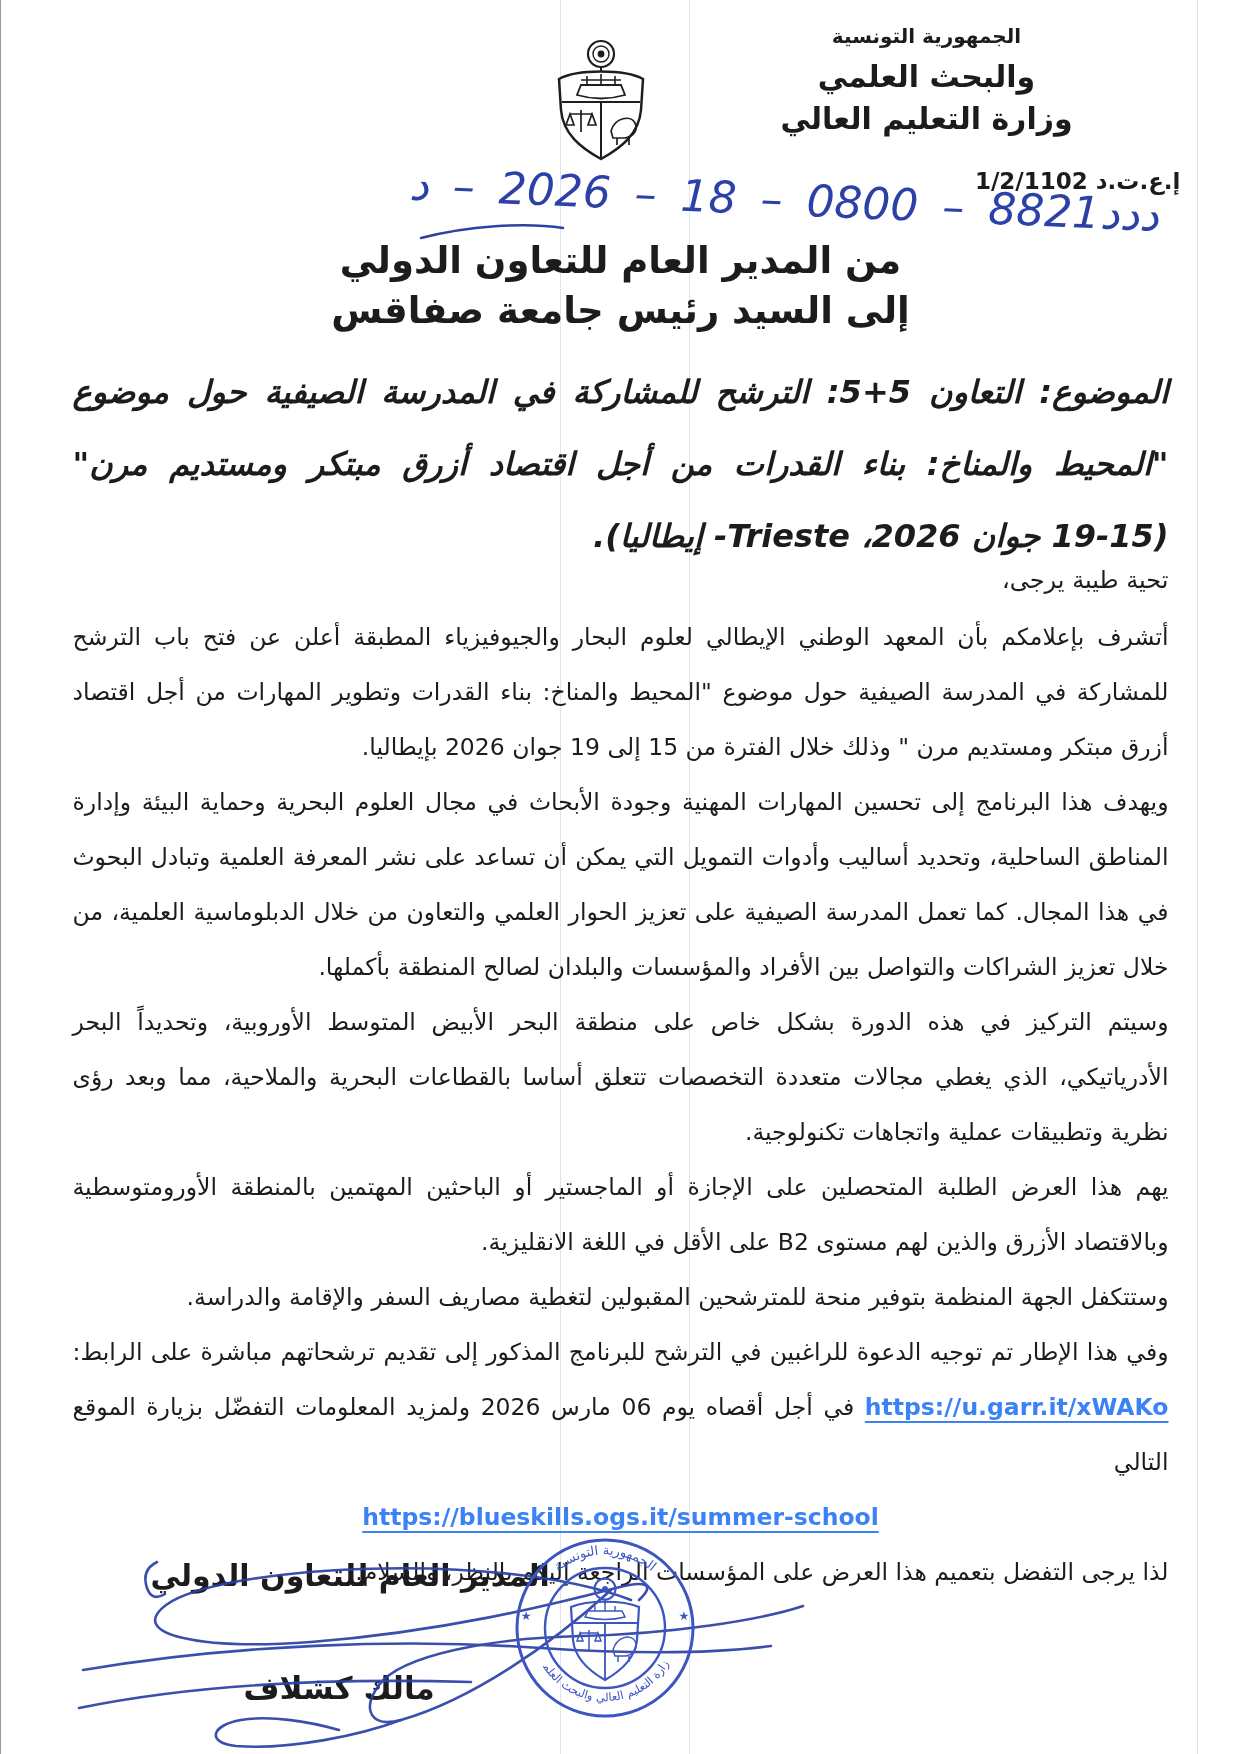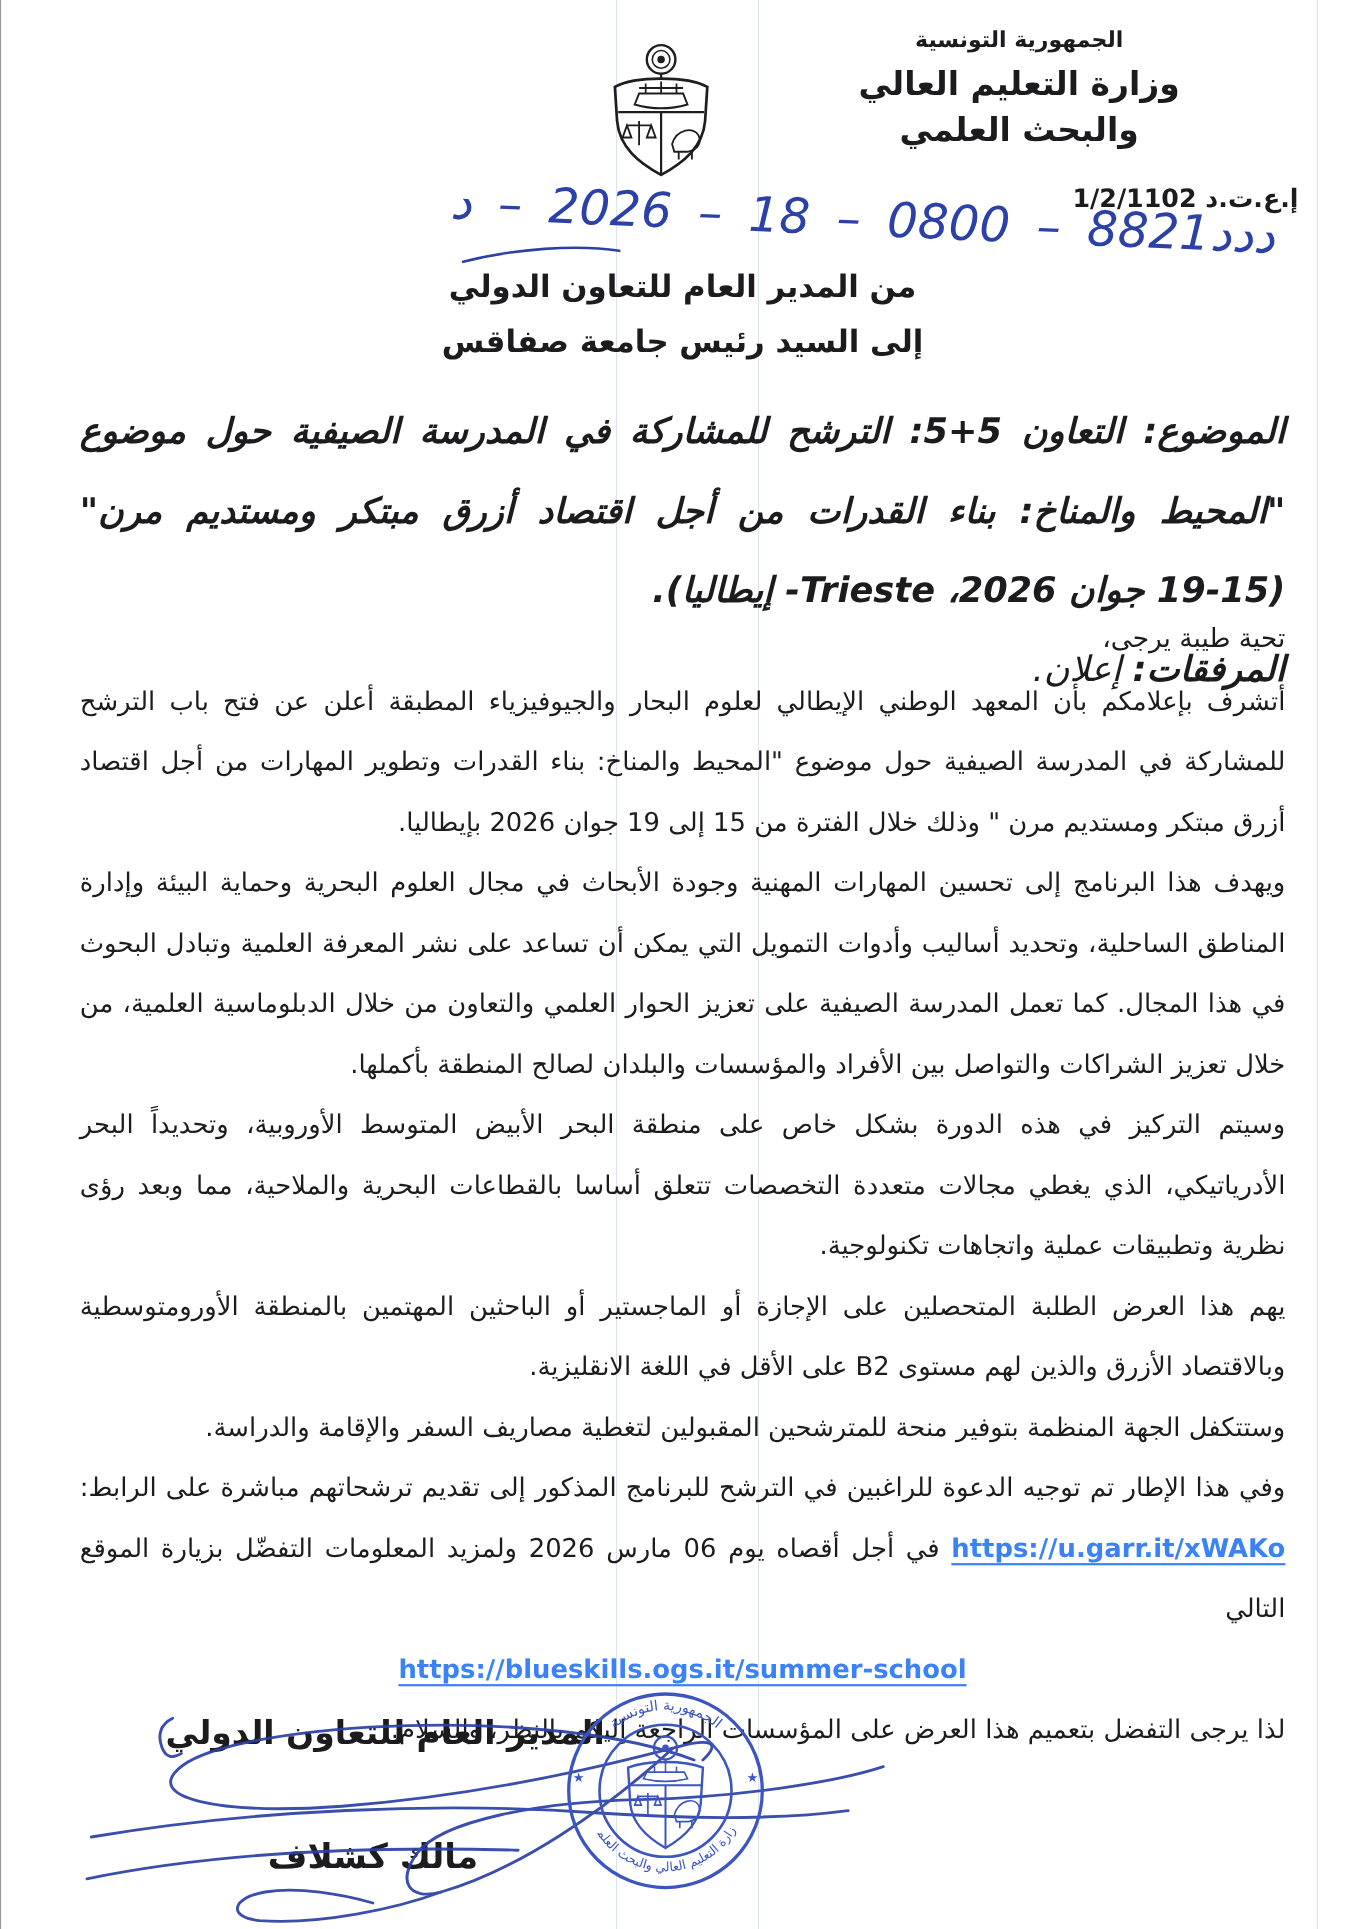--- a/index.html
+++ b/index.html
@@ -16,21 +16,21 @@
   .emblem{position:absolute;left:534px;top:38px;}
   .refnum{position:absolute;top:168px;right:60px;font-size:23px;font-weight:bold;direction:rtl;}
   .handwrite{
     position:absolute;top:176px;left:408px;width:840px;direction:ltr;
     color:#2c41a7;font-size:44px;font-style:italic;letter-spacing:5px;word-spacing:10px;
     transform:rotate(2.4deg);white-space:nowrap;
   }
   .pen-tail{position:absolute;left:416px;top:218px;}
   
   .addressing{position:absolute;top:236px;left:0;right:0;text-align:center;}
-  .addr-line{font-size:28px;font-weight:bold;line-height:50px;}
+  .addr-line{font-size:37px;font-weight:bold;line-height:50px;}
   
   .subject{position:absolute;top:356px;right:72px;left:72px;direction:rtl;
     font-size:32px;font-weight:bold;line-height:72px;text-align:justify;font-style:italic;}
   .subject p{margin:0;}
   .attach-val{font-weight:normal;}
   
   .greeting{position:absolute;top:566px;right:72px;font-size:24px;}
   .bodytext{position:absolute;top:610px;right:72px;left:72px;direction:rtl;
     font-size:23.5px;line-height:55px;text-align:justify;}
   .bodytext p{margin:0;}
@@ -47,22 +47,22 @@
 <body>
 
 <div id="page">
 
   <div class="fold" style="left:559px"></div>
   <div class="fold" style="left:688px"></div>
   <div class="fold" style="left:1196px"></div>
 
   <div class="hdr-right">
     <div class="country">الجمهورية التونسية</div>
+    <div class="ministry">والبحث العلمي</div>
     <div class="ministry">وزارة التعليم العالي</div>
-    <div class="ministry">والبحث العلمي</div>
   </div>
 
   <div class="emblem">
     <svg width="132" height="128" viewBox="0 0 132 128" fill="none" stroke="#1e1e20">
       <circle cx="66" cy="16" r="13" stroke-width="2.2"></circle>
       <circle cx="66" cy="16" r="8" stroke-width="1.4"></circle>
       <circle cx="66" cy="16" r="3.4" fill="#1e1e20" stroke="none"></circle>
       <path d="M66,29 L66,34" stroke-width="2"></path>
       <path d="M24,41 C42,31 90,31 108,41 L106,72 C104,96 86,110 66,121 C46,110 28,96 26,72 Z" stroke-width="2.5"></path>
       <path d="M27,64 L105,64" stroke-width="2"></path>
@@ -84,23 +84,20 @@
   </div>
 
   <div class="addressing">
     <div class="addr-line">من المدير العام للتعاون الدولي</div>
     <div class="addr-line">إلى السيد رئيس جامعة صفاقس</div>
   </div>
 
   <div class="subject">
     <p>
       <span>الموضوع:</span><span> التعاون 5+5: الترشح للمشاركة في المدرسة الصيفية حول موضوع "المحيط والمناخ: بناء القدرات من أجل اقتصاد أزرق مبتكر ومستديم مرن" (15‑19 جوان 2026، Trieste- إيطاليا).</span>
-    </p>
-    <p>
-      <span>المرفقات:</span><span class="attach-val"> إعلان.</span>
     </p>
   </div>
 
   <div class="greeting">تحية طيبة يرجى،</div>
 
   <div class="bodytext">
     <p>أتشرف بإعلامكم بأن المعهد الوطني الإيطالي لعلوم البحار والجيوفيزياء المطبقة أعلن عن فتح باب الترشح للمشاركة في المدرسة الصيفية حول موضوع "المحيط والمناخ: بناء القدرات وتطوير المهارات من أجل اقتصاد أزرق مبتكر ومستديم مرن " وذلك خلال الفترة من 15 إلى 19 جوان 2026 بإيطاليا.</p>
     <p>ويهدف هذا البرنامج إلى تحسين المهارات المهنية وجودة الأبحاث في مجال العلوم البحرية وحماية البيئة وإدارة المناطق الساحلية، وتحديد أساليب وأدوات التمويل التي يمكن أن تساعد على نشر المعرفة العلمية وتبادل البحوث في هذا المجال. كما تعمل المدرسة الصيفية على تعزيز الحوار العلمي والتعاون من خلال الدبلوماسية العلمية، من خلال تعزيز الشراكات والتواصل بين الأفراد والمؤسسات والبلدان لصالح المنطقة بأكملها.</p>
     <p>وسيتم التركيز في هذه الدورة بشكل خاص على منطقة البحر الأبيض المتوسط الأوروبية، وتحديداً البحر الأدرياتيكي، الذي يغطي مجالات متعددة التخصصات تتعلق أساسا بالقطاعات البحرية والملاحية، مما وبعد رؤى نظرية وتطبيقات عملية واتجاهات تكنولوجية.</p>
     <p>يهم هذا العرض الطلبة المتحصلين على الإجازة أو الماجستير أو الباحثين المهتمين بالمنطقة الأورومتوسطية وبالاقتصاد الأزرق والذين لهم مستوى B2 على الأقل في اللغة الانقليزية.</p>

